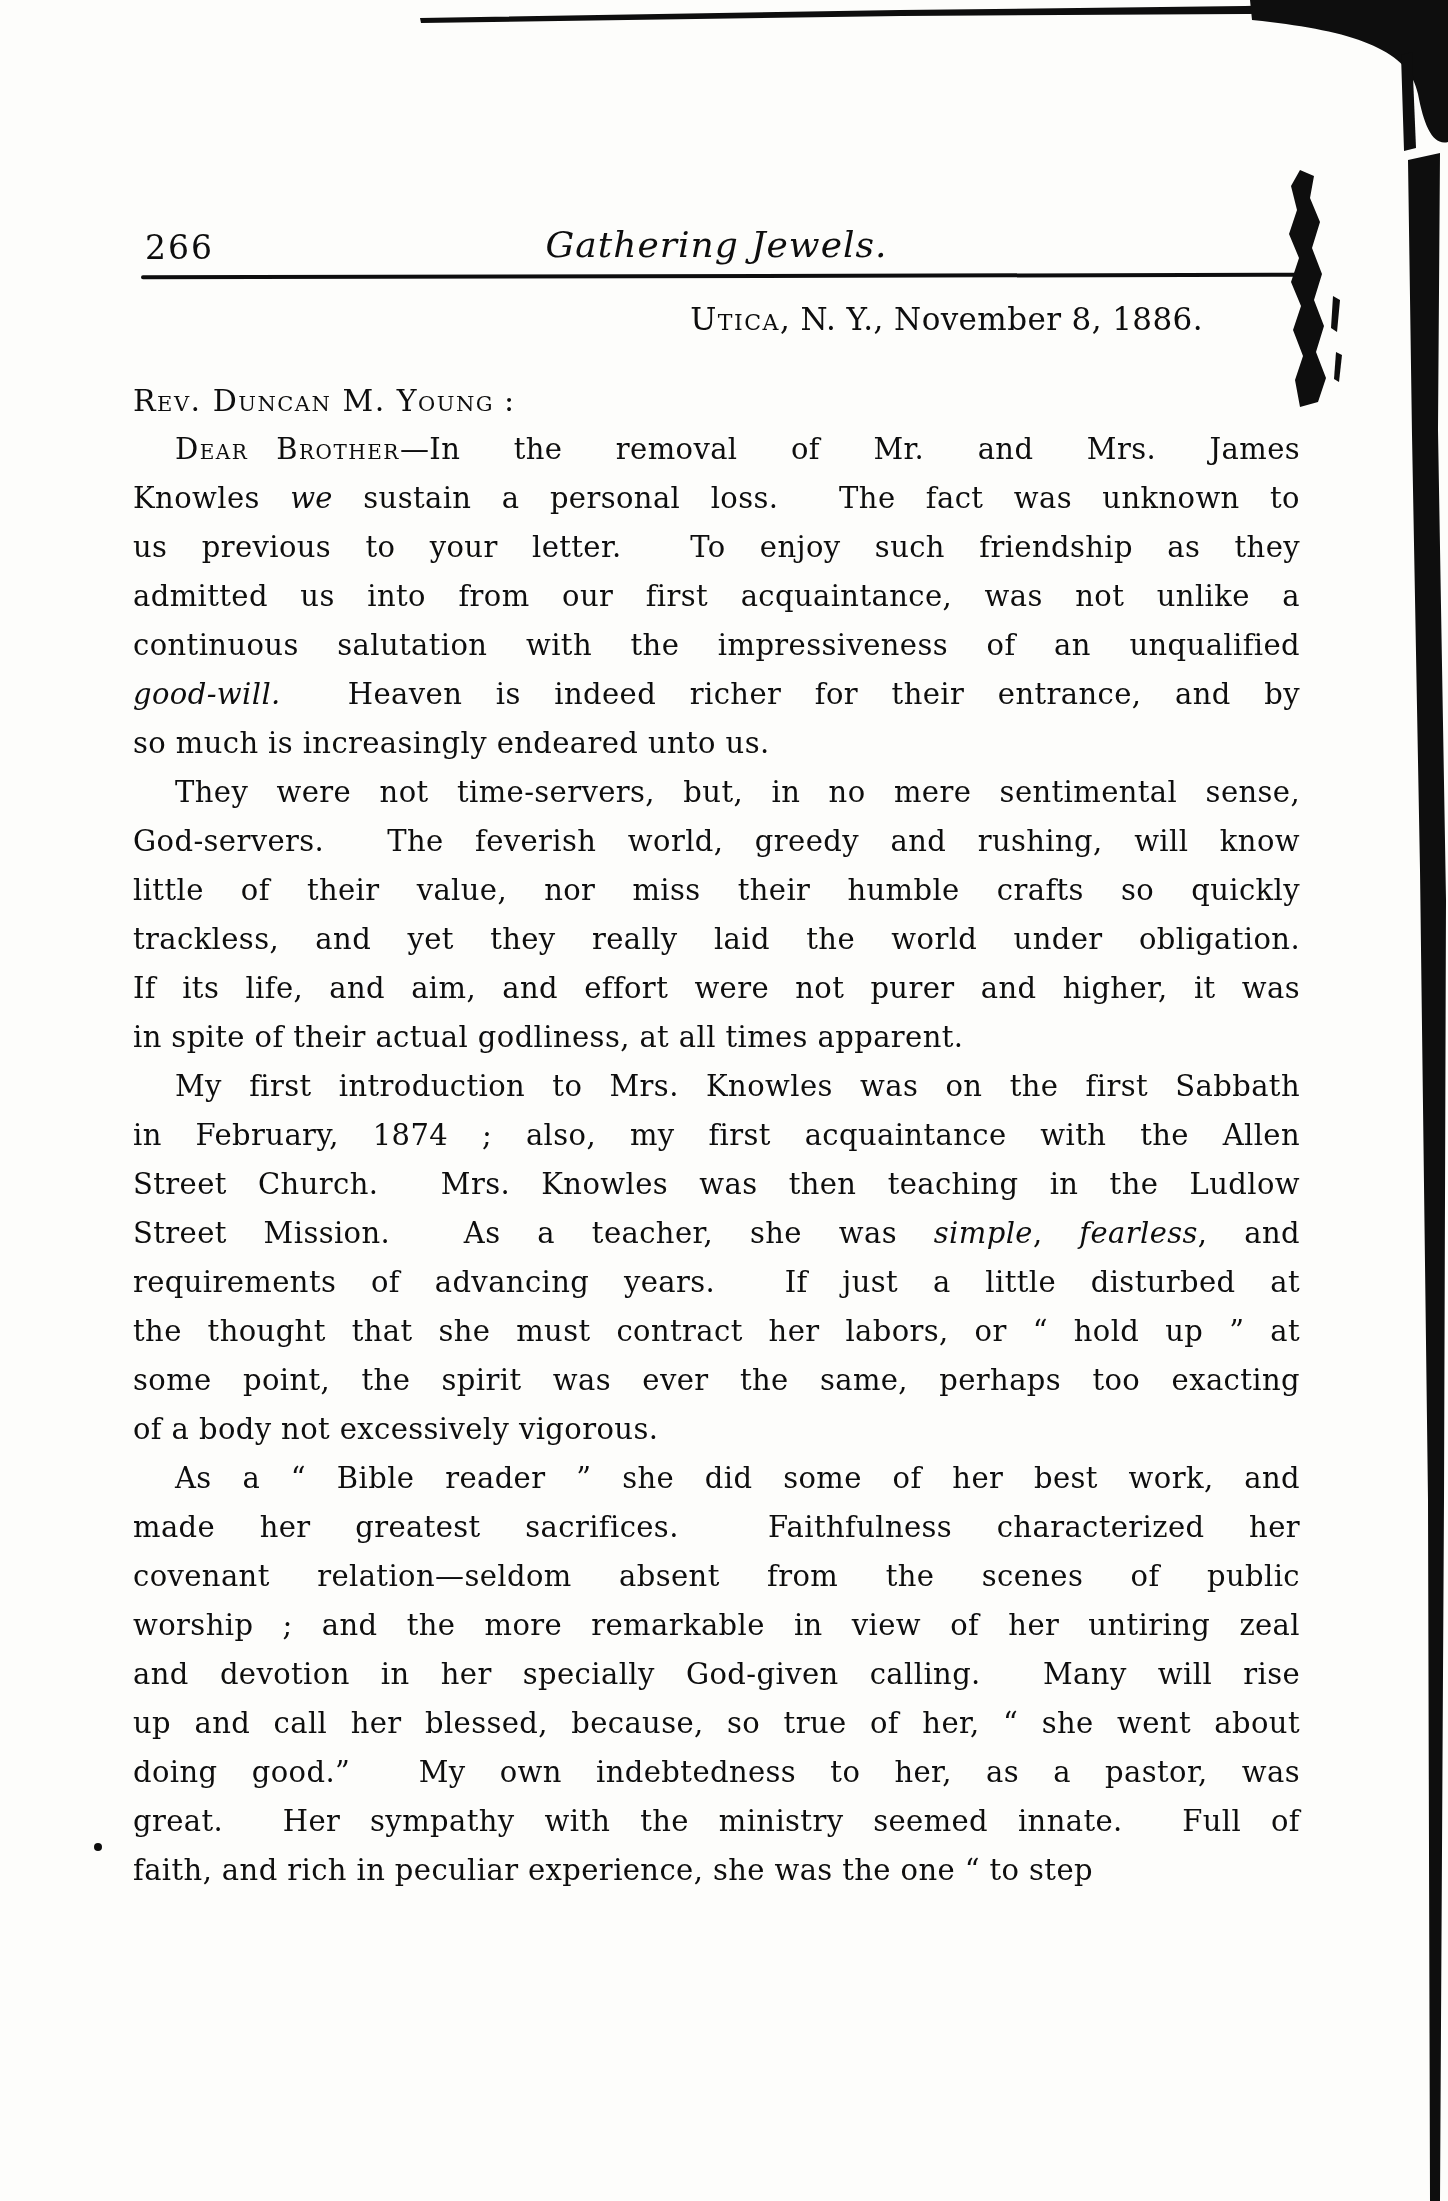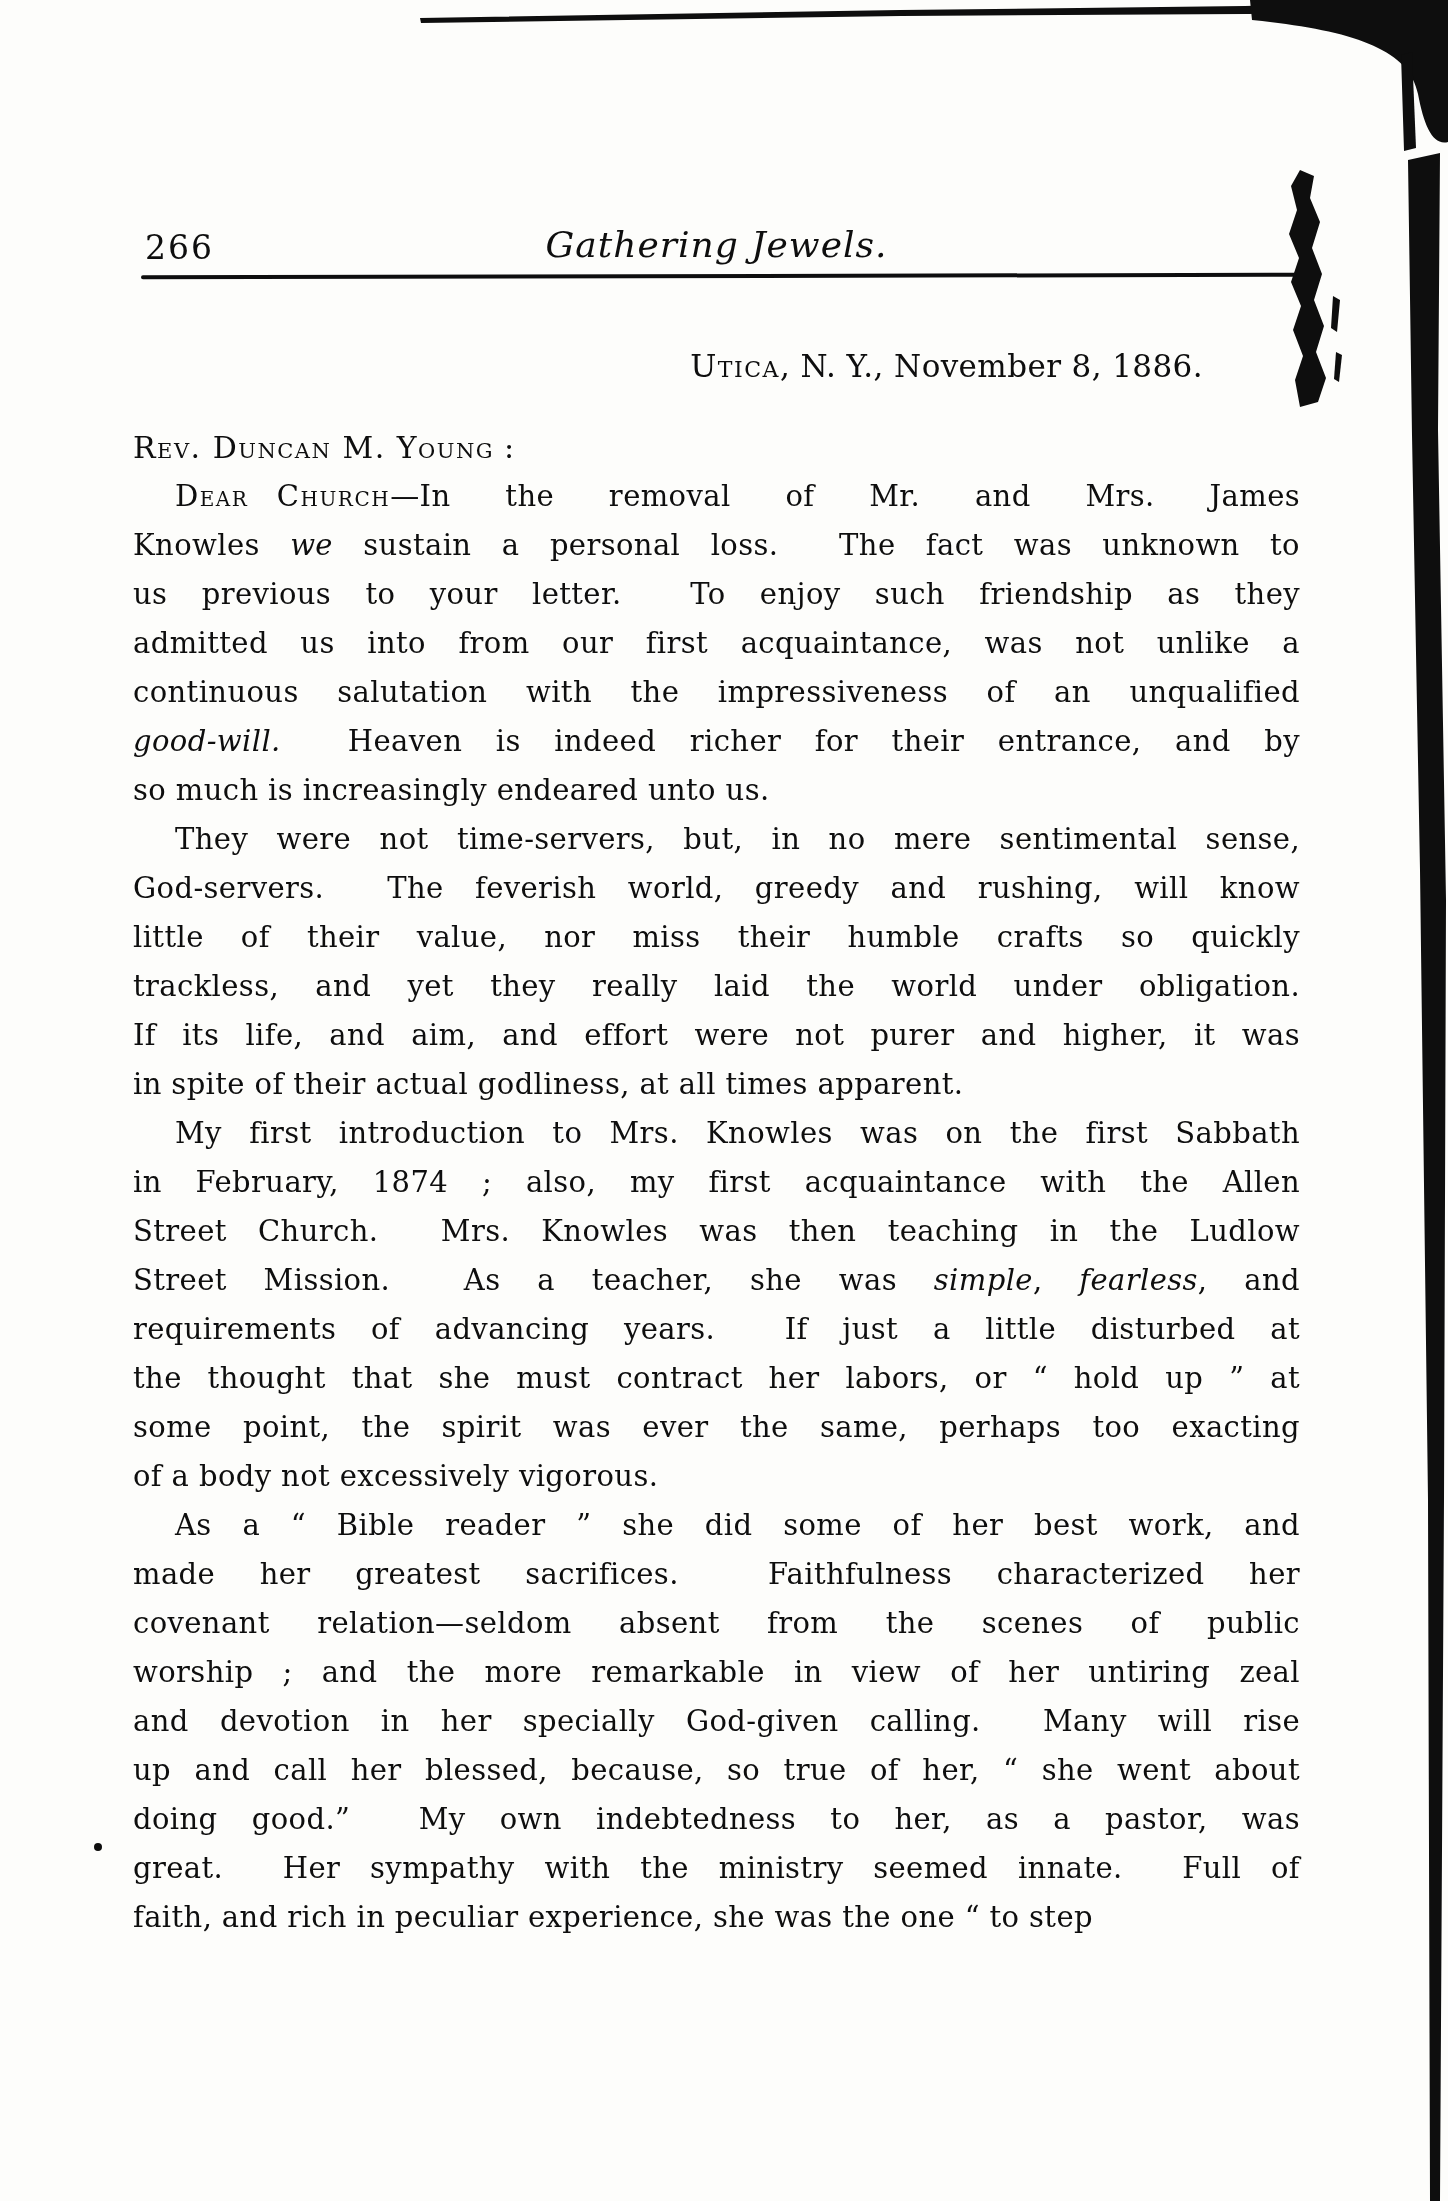--- a/index.html
+++ b/index.html
@@ -47,21 +47,21 @@
   }
   .line{
     text-align:justify;
     text-align-last:justify;
     white-space:pre-wrap;
   }
   .line.last{text-align-last:left;}
   .line.indent{text-indent:42px;}
   .line.dateline{
     text-align:left;text-align-last:right;
-    padding-right:97px;font-size:31px;margin-top:47px;
+    padding-right:97px;font-size:31px;
   }
   .line.salutation{
     text-align:left;text-align-last:left;
     font-size:30px;
     margin-top:32px;
   }
   .it{font-style:italic;}
   .sc{font-variant:small-caps;letter-spacing:1.5px;}
 </style>
 </head>
@@ -91,21 +91,21 @@
 
   <div class="runhead">
     <span class="pagenum">266</span>
     <span class="runtitle">Gathering Jewels.</span>
   </div>
   <div class="headrule"></div>
 
   <div class="letter" id="letter-body">
       <div class="line dateline last"><span class="sc">Utica</span><span>, N. Y., November 8, 1886.</span></div>
       <div class="line salutation last"><span class="sc">Rev. Duncan M. Young</span><span> :</span></div>
-      <div class="line indent"><span class="sc">Dear Church</span><span>—In  the  removal  of  Mr.  and  Mrs.  James</span></div>
+      <div class="line indent"><span class="sc">Dear Brother</span><span>—In  the  removal  of  Mr.  and  Mrs.  James</span></div>
       <div class="line"><span>Knowles </span><span class="it">we</span><span> sustain a personal loss.  The fact was unknown to</span></div>
       <div class="line"><span>us previous to your letter.  To enjoy such friendship as they</span></div>
       <div class="line"><span>admitted us into from our first acquaintance, was not unlike a</span></div>
       <div class="line"><span>continuous salutation with the impressiveness of an unqualified</span></div>
       <div class="line"><span class="it">good-will.</span><span>  Heaven is indeed richer for their entrance, and by</span></div>
       <div class="line last"><span>so much is increasingly endeared unto us.</span></div>
       <div class="line indent"><span>They were not time-servers, but, in no mere sentimental sense,</span></div>
       <div class="line"><span>God-servers.  The feverish world, greedy and rushing, will know</span></div>
       <div class="line"><span>little of their value, nor miss their humble crafts so quickly</span></div>
       <div class="line"><span>trackless, and yet they really laid the world under obligation.</span></div>

